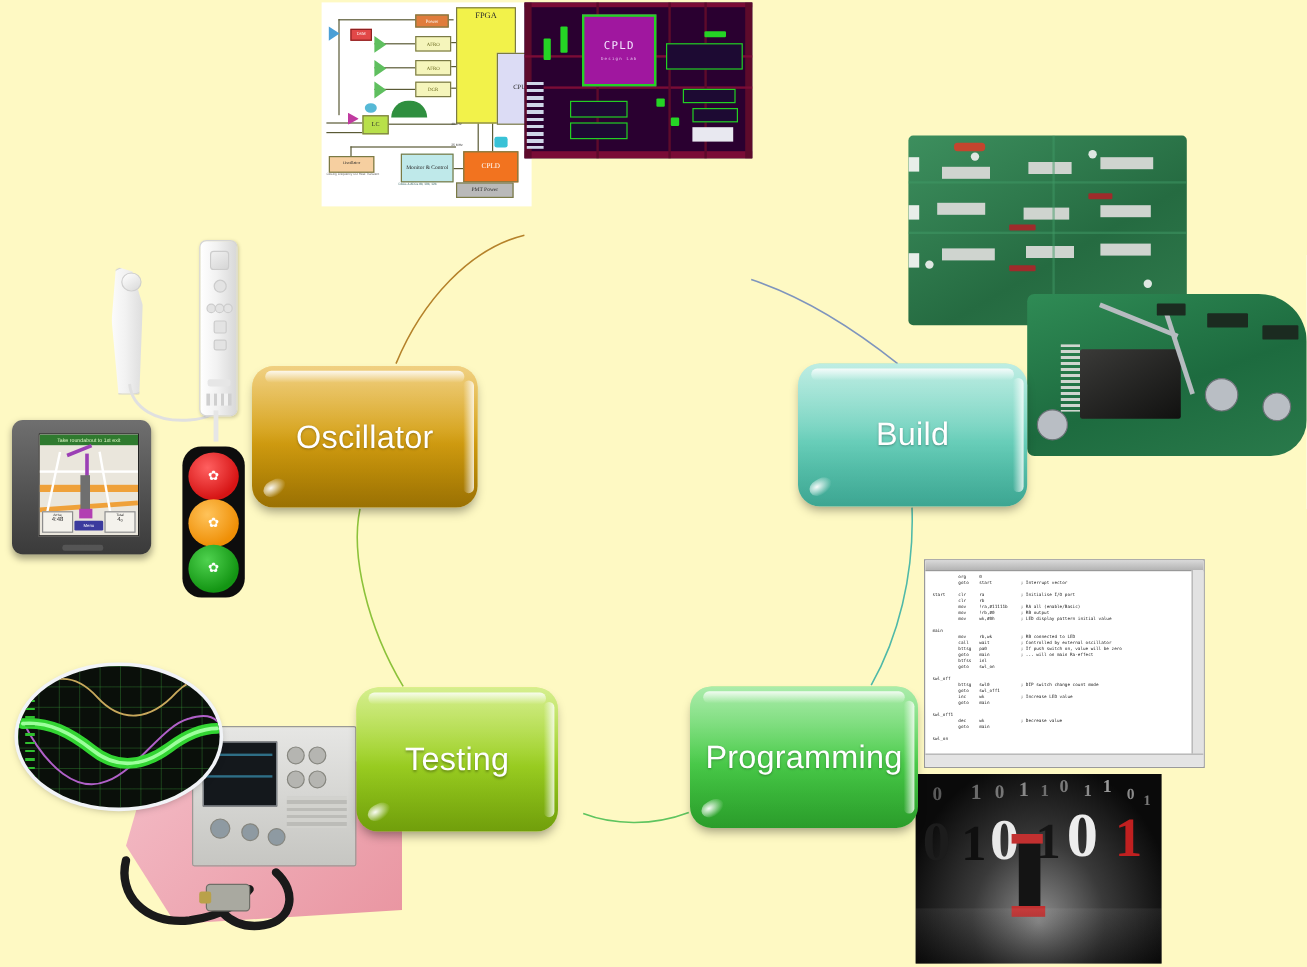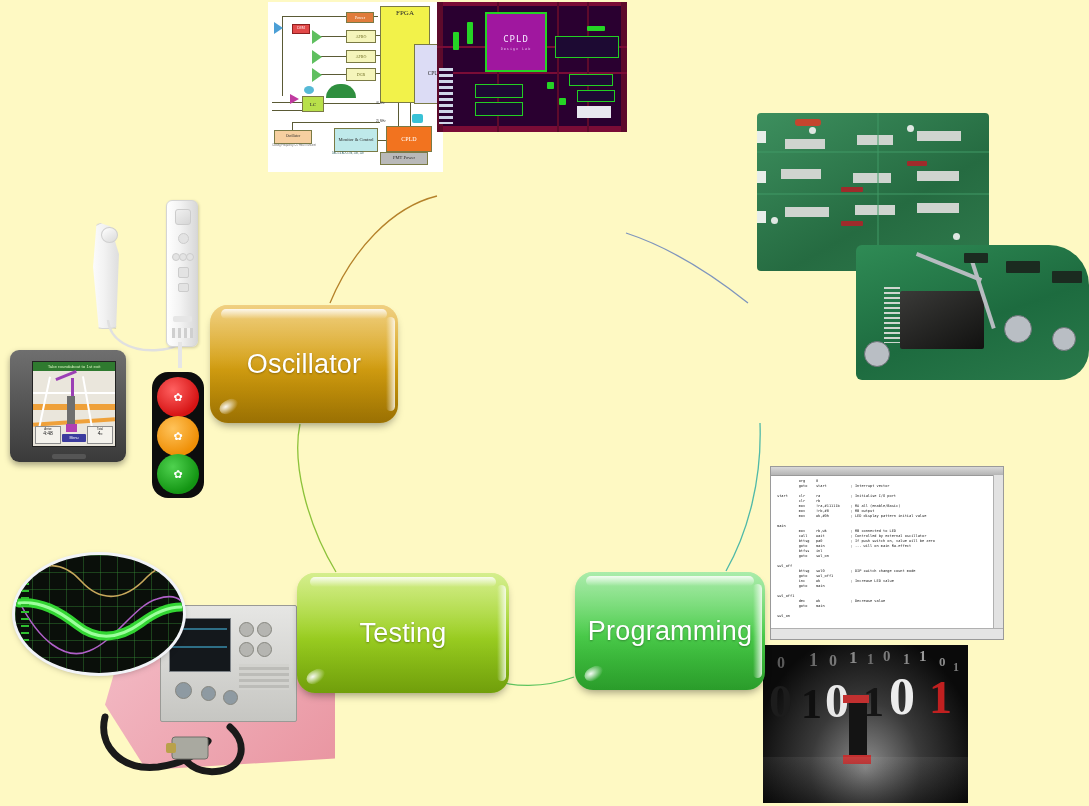--- a/index.html
+++ b/index.html
@@ -390,31 +390,39 @@
     <path d="M626 233 C 672 248, 714 276, 748 303" stroke="#7f95bd" stroke-width="1.3" fill="none"></path>
 
     <path d="M760 423 C 762 480, 748 532, 726 571" stroke="#4fb9a8" stroke-width="1.3" fill="none"></path>
 
     <path d="M574 677 C 545 688, 512 688, 486 678" stroke="#5fc45f" stroke-width="1.3" fill="none"></path>
 
     <path d="M336 572 C 306 522, 292 462, 300 424" stroke="#8cc23a" stroke-width="1.3" fill="none"></path>
   </svg>
 
 
+  <div class="node" style="left:665px;top:303px;width:191px;height:119px;
+              background:linear-gradient(to bottom,#8fe0cf 0%,#71d2be 45%,#56c4ae 74%,#43b8a2 100%);">
+    <div class="sheen"></div>
+    <div class="bevel-top"></div>
+    <div class="bevel-right"></div>
+    <div class="glint"></div>
+    <span class="lbl">Build</span>
+  </div>
 
   <div class="node" style="left:575px;top:572px;width:190px;height:118px;
               background:linear-gradient(to bottom,#6ede6e 0%,#4fce4f 45%,#3cbd3c 74%,#2fae2f 100%);">
     <div class="sheen"></div>
     <div class="bevel-top"></div>
     <div class="bevel-right"></div>
     <div class="glint"></div>
     <span class="lbl">Programming</span>
   </div>
 
-  <div class="node" style="left:297px;top:573px;width:212px;height:120px;
+  <div class="node" style="left:297px;top:573px;width:168px;height:120px;
               background:linear-gradient(to bottom,#b6e23c 0%,#9ed125 45%,#8cc017 74%,#7db00c 100%);">
     <div class="sheen"></div>
     <div class="bevel-top"></div>
     <div class="bevel-right"></div>
     <div class="glint"></div>
     <span class="lbl">Testing</span>
   </div>
 
   <div class="node" style="left:210px;top:305px;width:188px;height:118px;
               background:linear-gradient(to bottom,#e5ae28 0%,#d5a014 45%,#c08e08 74%,#ab7d03 100%);">

